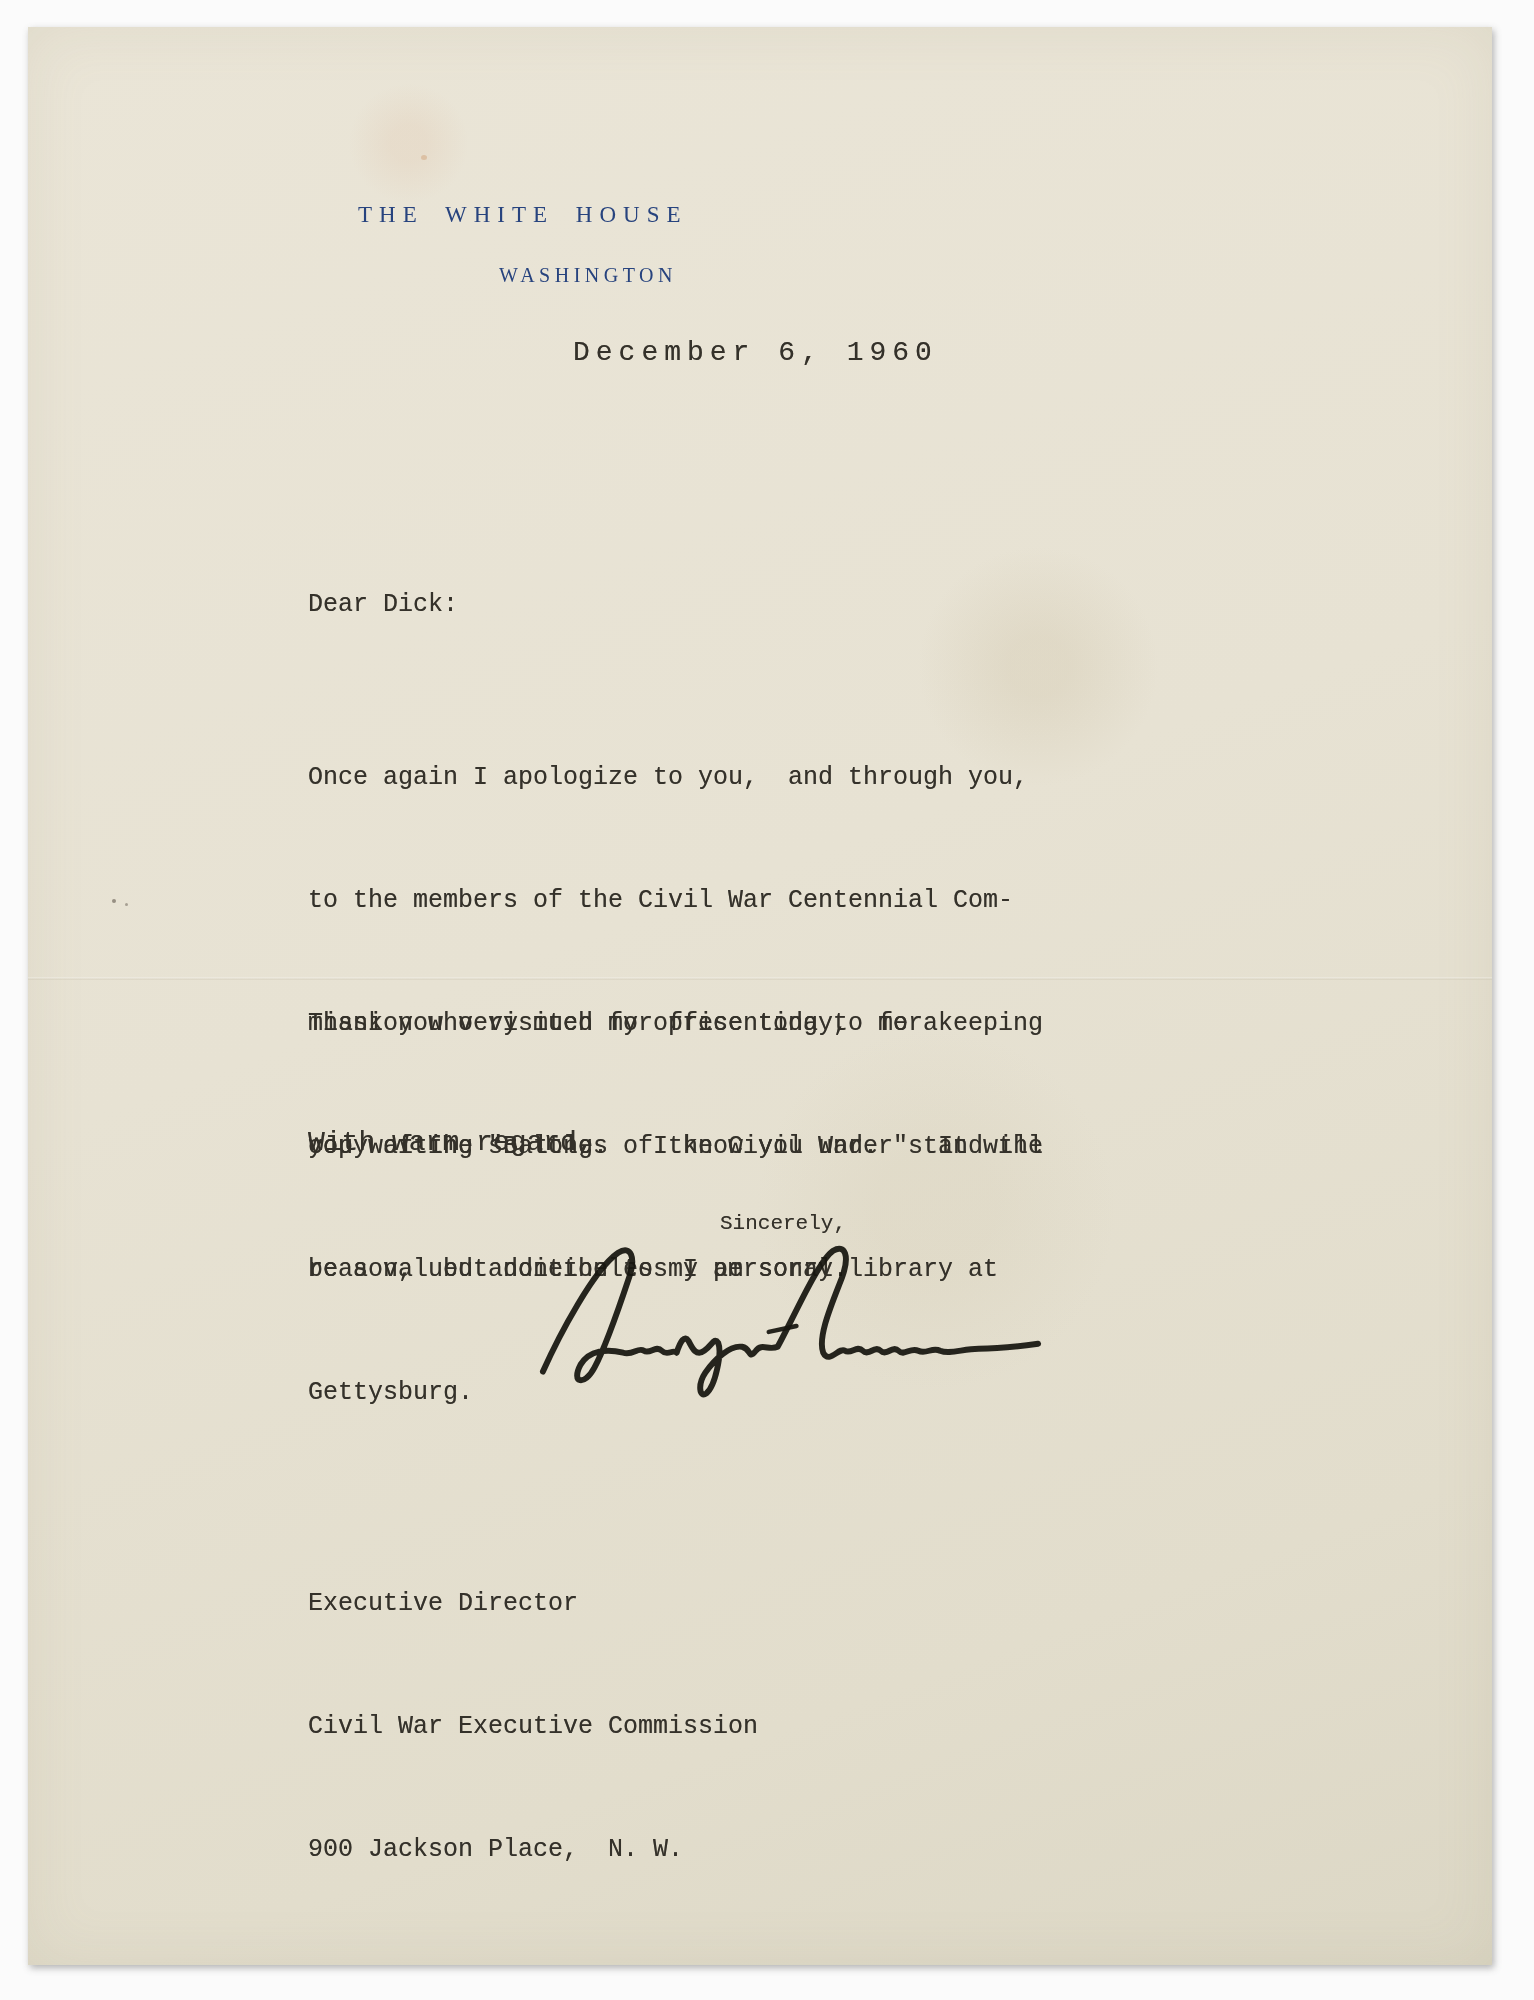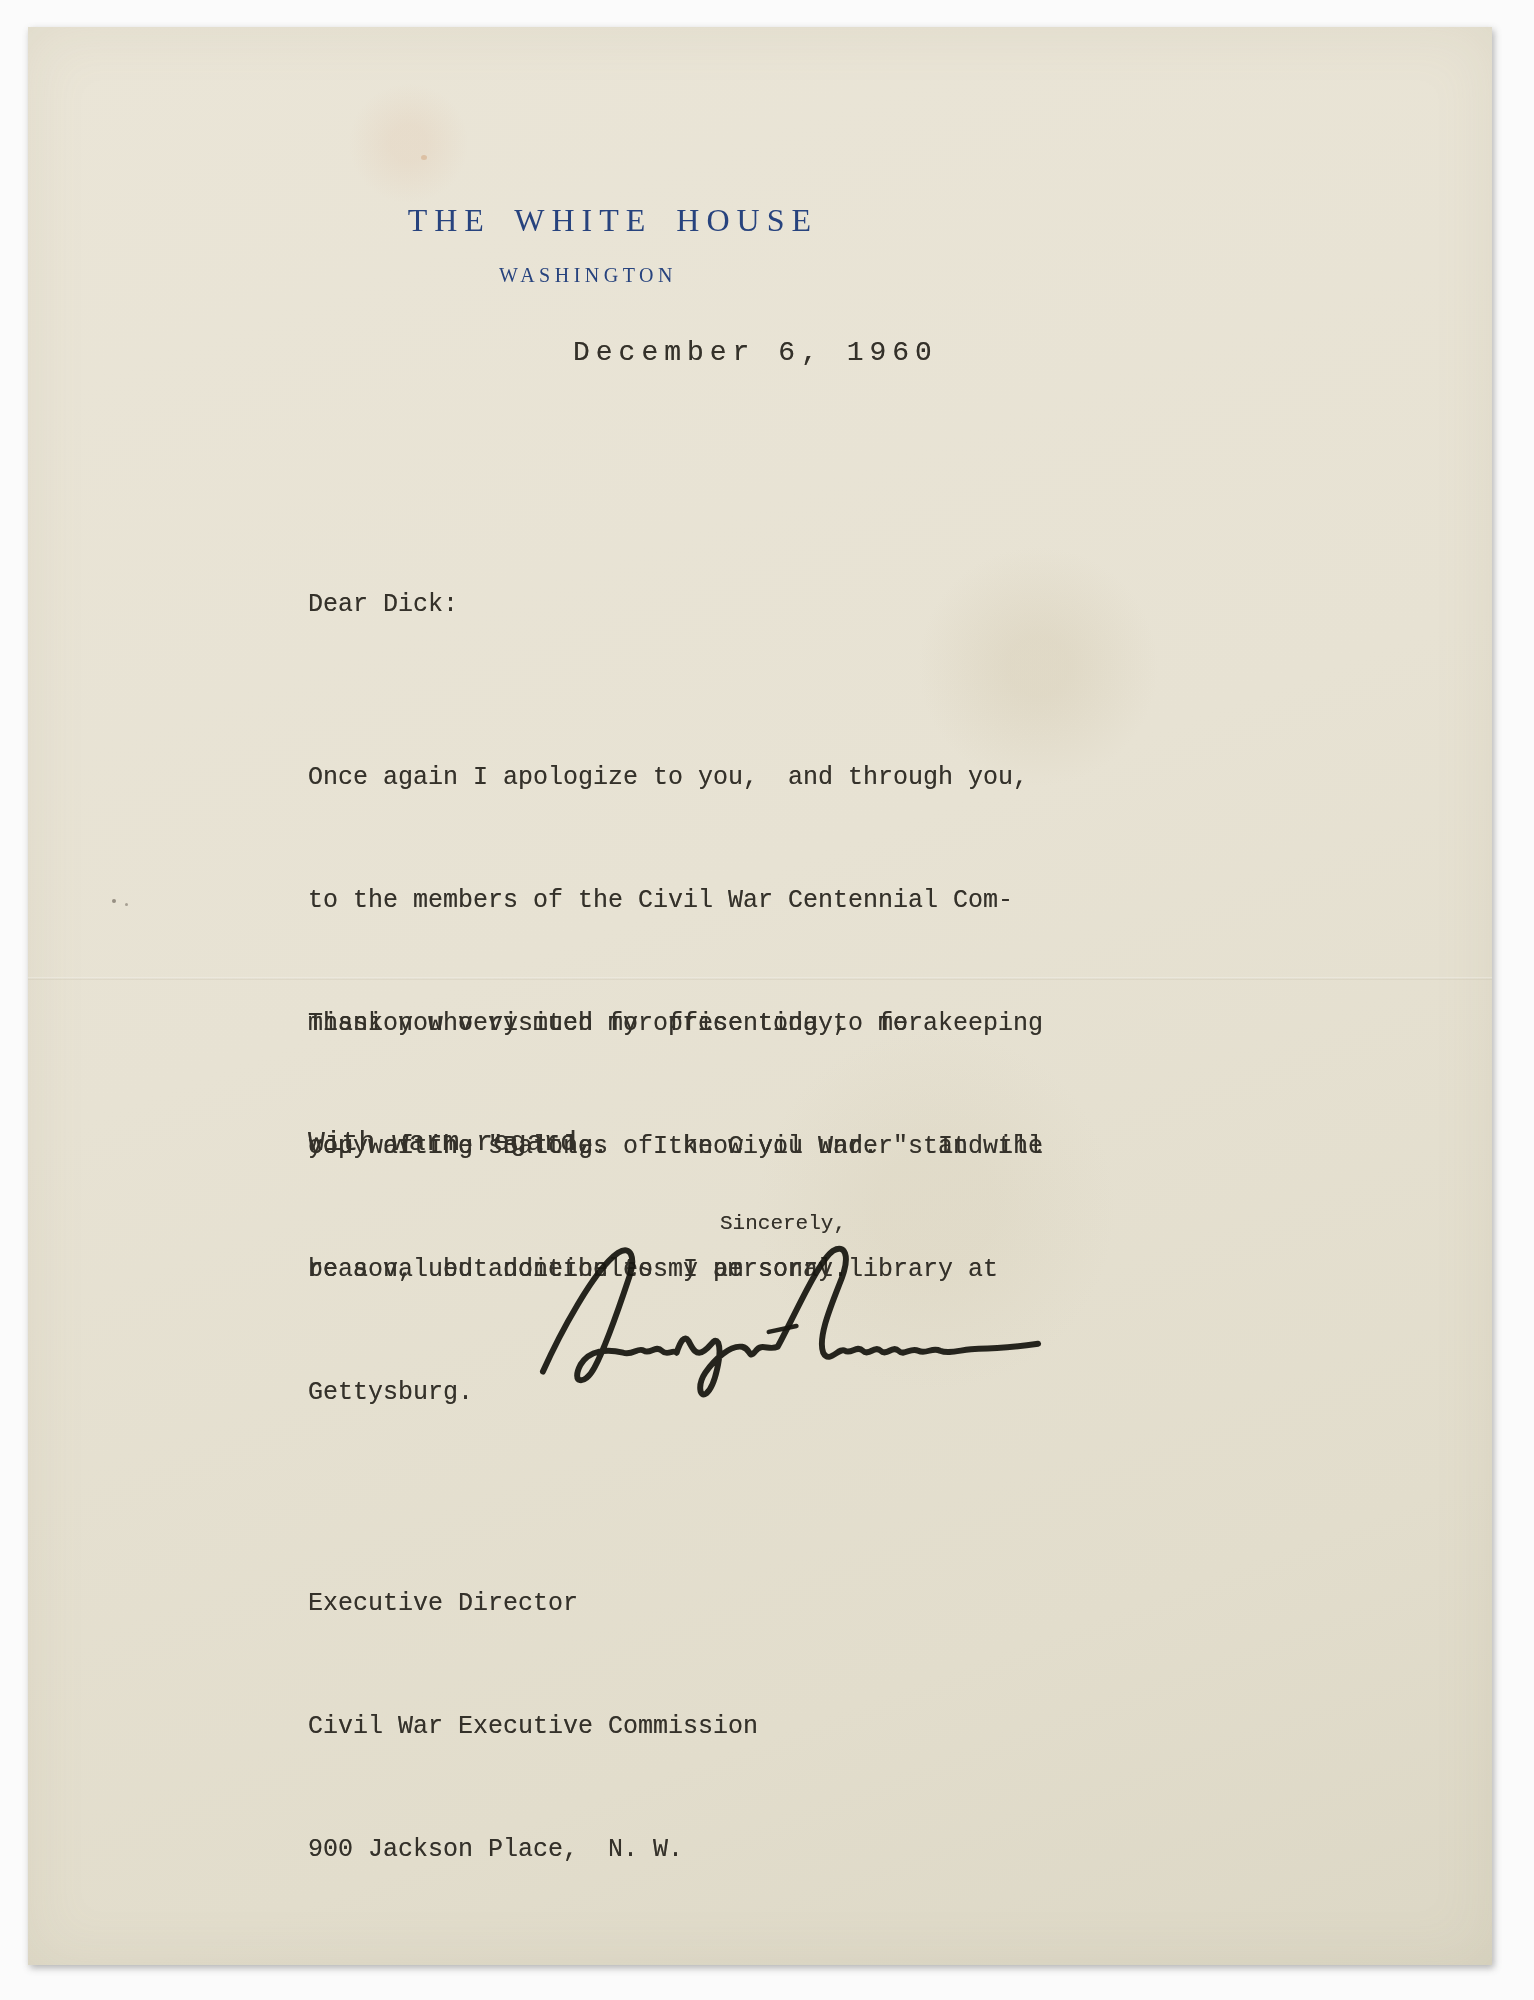--- a/index.html
+++ b/index.html
@@ -24,23 +24,23 @@
   .crease{
     position:absolute;left:0;width:100%;height:3px;
     background:linear-gradient(180deg, rgba(255,255,255,0.35), rgba(160,150,120,0.18));
     pointer-events:none;
   }
   .speck{position:absolute;border-radius:50%;pointer-events:none;}
 
   
   .lh-line1{
     position:absolute;top:175px;left:330px;width:460px;
-    text-align:right;
+    text-align:left;
     font-family:"Liberation Serif", serif;
-    font-size:32px;letter-spacing:7px;word-spacing:9px;
+    font-size:23px;letter-spacing:7px;word-spacing:9px;
     color:#27437e;
     white-space:pre;
   }
   .lh-line2{
     position:absolute;top:237px;left:330px;width:460px;
     text-align:center;
     font-family:"Liberation Serif", serif;
     font-size:20px;letter-spacing:4.5px;
     color:#27437e;
     white-space:pre;

